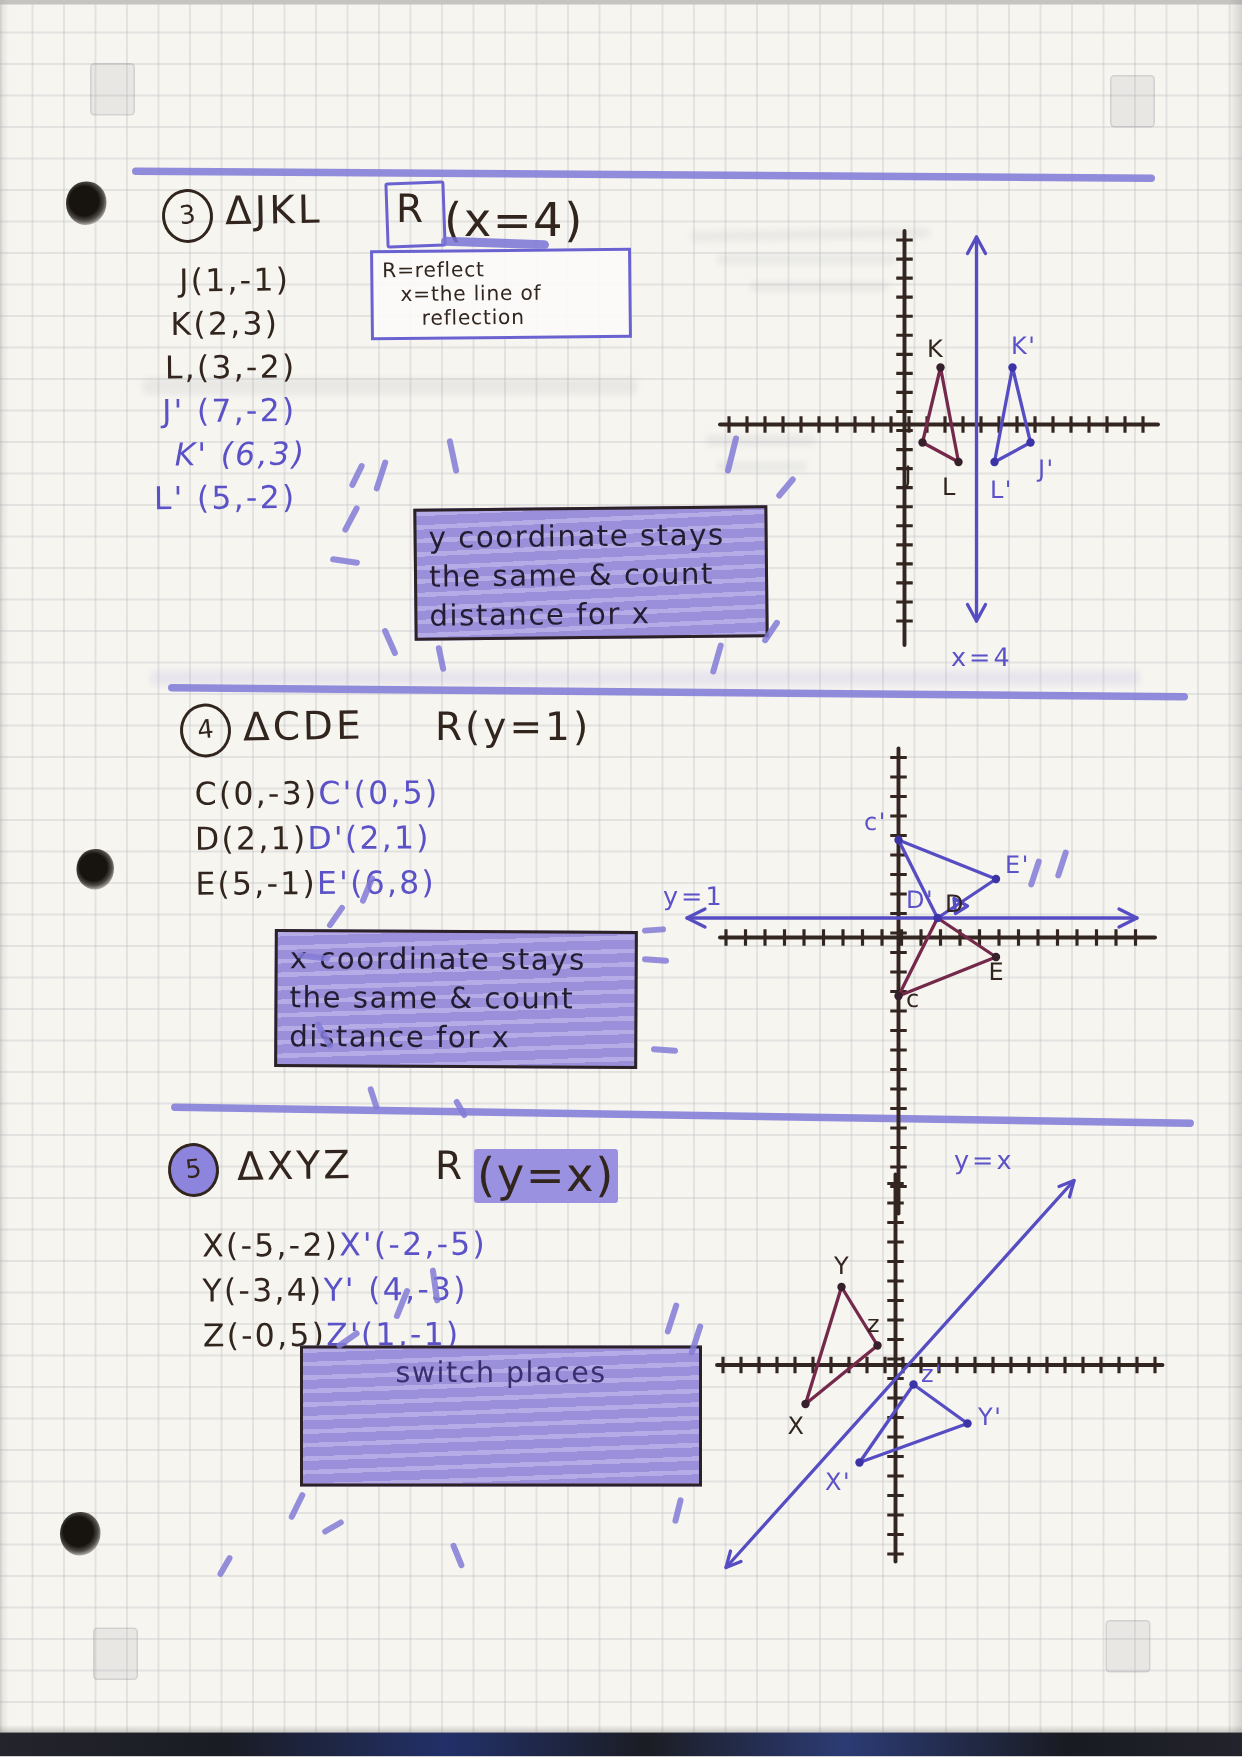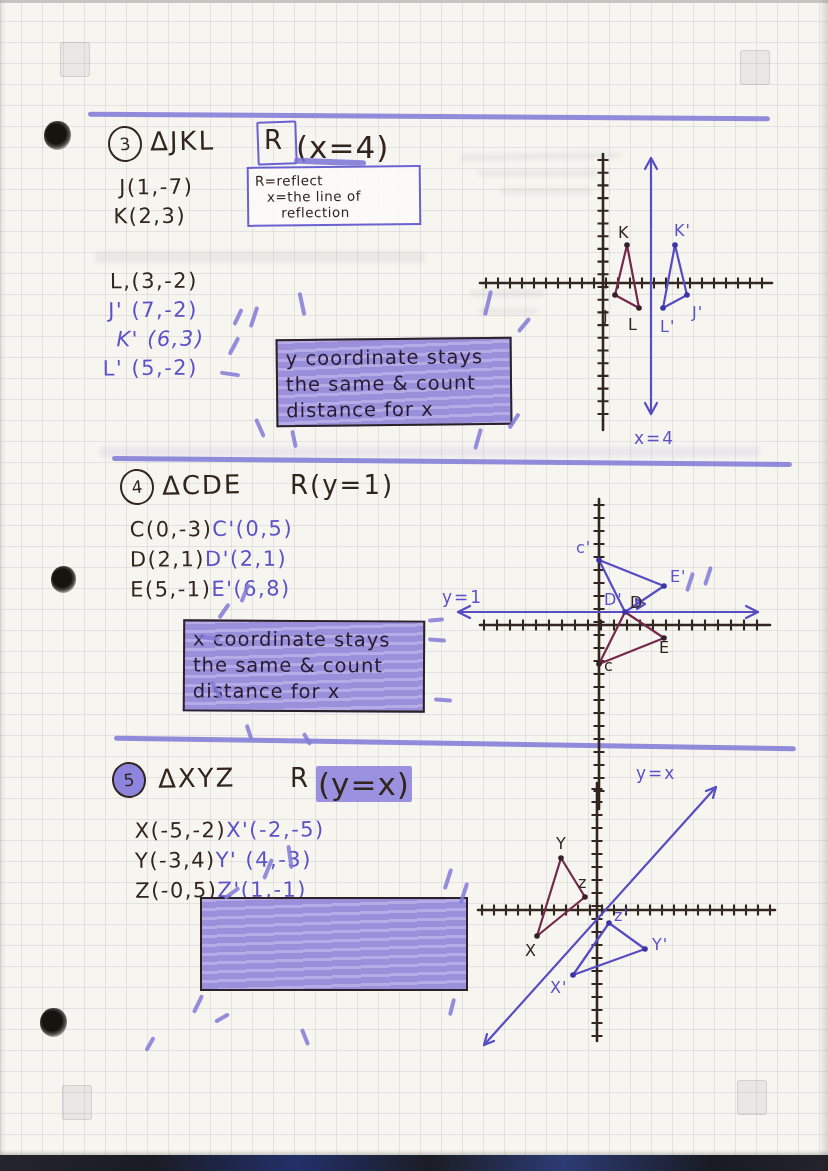--- a/index.html
+++ b/index.html
@@ -116,23 +116,23 @@
     <div class="rtitle" style="left:296px;top:129px;">(x=4)</div>
     <div class="p-underline" style="left:294px;top:159px;width:72px;height:6px;transform:rotate(2deg);"></div>
 
     <div class="legend" style="left:247px;top:166px;width:158px;">
       <div>R=reflect</div>
       <div class="ind">x=the line of</div>
       <div class="ind2">reflection</div>
     </div>
 
     <div class="coords" style="left:102px;top:173px;transform:rotate(-.5deg);">
-      <div class="ink-dark" style="margin-left:18px;">J(1,-7)</div>
+      <div class="ink-dark" style="margin-left:18px;">J(1,-1)</div>
       <div class="ink-dark" style="margin-left:12px;">K(2,3)</div>
-      <div class="ink-dark" style="margin-left:8px;margin-top:36px;">L,(3,-2)</div>
+      <div class="ink-dark" style="margin-left:8px;">L,(3,-2)</div>
       <div class="ink-purple" style="margin-left:6px;">J' (7,-2)</div>
       <div class="ink-purple" style="margin-left:14px;font-style:italic;">K' (6,3)</div>
       <div class="ink-purple" style="margin-left:0;">L' (5,-2)</div>
     </div>
 
     <div class="hlbox" style="left:276px;top:338px;width:216px;height:74px;transform:rotate(-.6deg);">
       <div>y coordinate stays</div>
       <div>the same &amp; count</div>
       <div>distance for x</div>
     </div>
@@ -242,20 +242,21 @@
     <div class="htext" style="left:290px;top:763px;">R</div>
     <div class="rtitle" style="left:316px;top:766px;"><span class="hl-inline">(y=x)</span></div>
 
     <div class="coords" style="left:135px;top:815px;line-height:30px;transform:rotate(-.4deg);">
       <div><span class="ink-dark">X(-5,-2)</span><span class="ink-purple">X'(-2,-5)</span></div>
       <div><span class="ink-dark">Y(-3,4)</span><span class="ink-purple">Y' (4,-3)</span></div>
       <div><span class="ink-dark">Z(-0,5)</span><span class="ink-purple">Z'(1,-1)</span></div>
     </div>
 
     <div class="hlbox" style="left:200px;top:897px;width:248px;height:80px;">
+      <div class="sub">switch places</div>
     </div>
 
     <i class="ray" style="left:266px;top:858px;height:22px;transform:rotate(22deg);"></i>
     <i class="ray" style="left:288px;top:845px;height:24px;transform:rotate(-8deg);"></i>
     <i class="ray" style="left:230px;top:884px;height:18px;transform:rotate(55deg);"></i>
     <i class="ray" style="left:446px;top:868px;height:22px;transform:rotate(18deg);"></i>
     <i class="ray" style="left:462px;top:882px;height:22px;transform:rotate(18deg);"></i>
     <i class="ray" style="left:196px;top:994px;height:20px;transform:rotate(26deg);"></i>
     <i class="ray" style="left:220px;top:1010px;height:16px;transform:rotate(60deg);"></i>
     <i class="ray" style="left:303px;top:1028px;height:18px;transform:rotate(-22deg);"></i>

